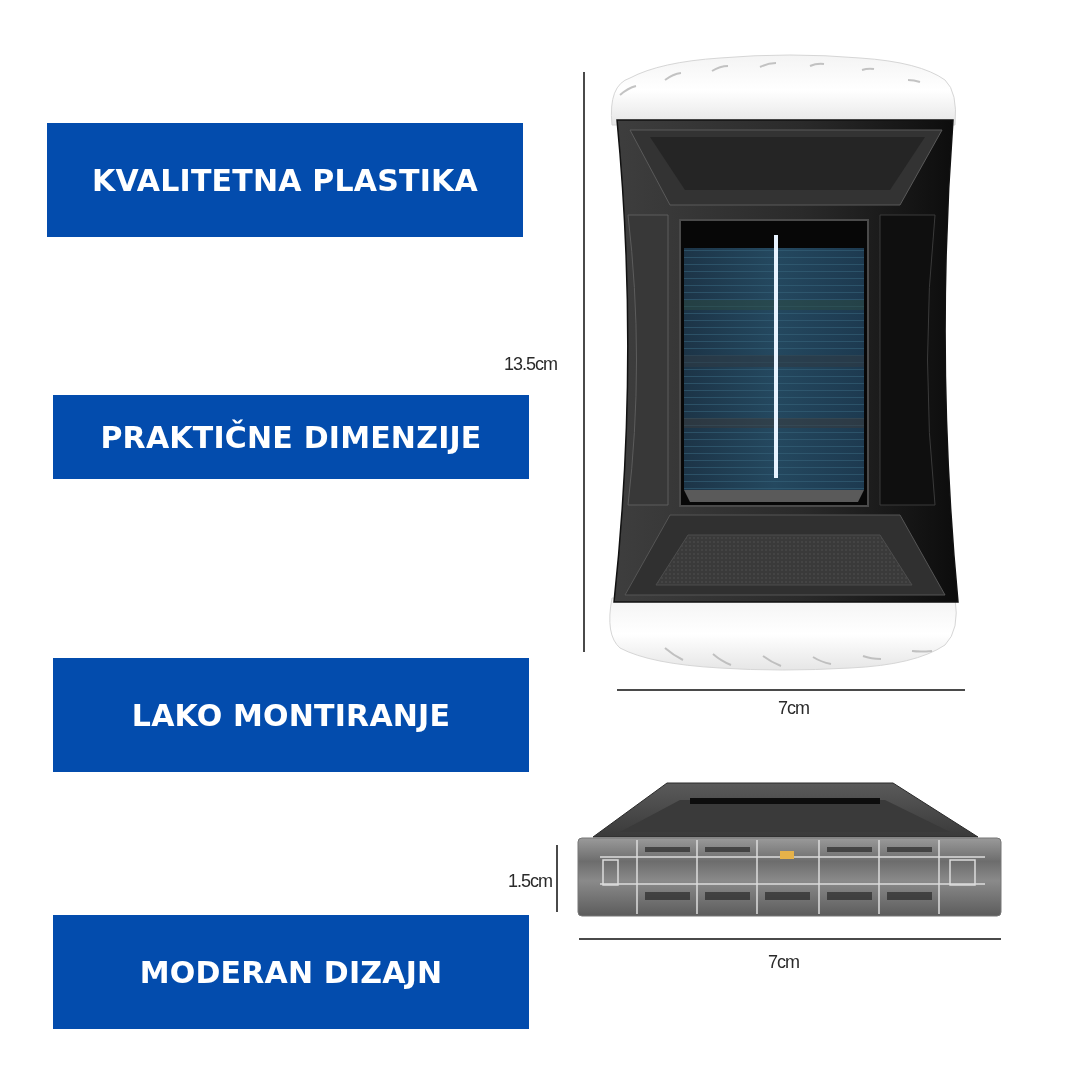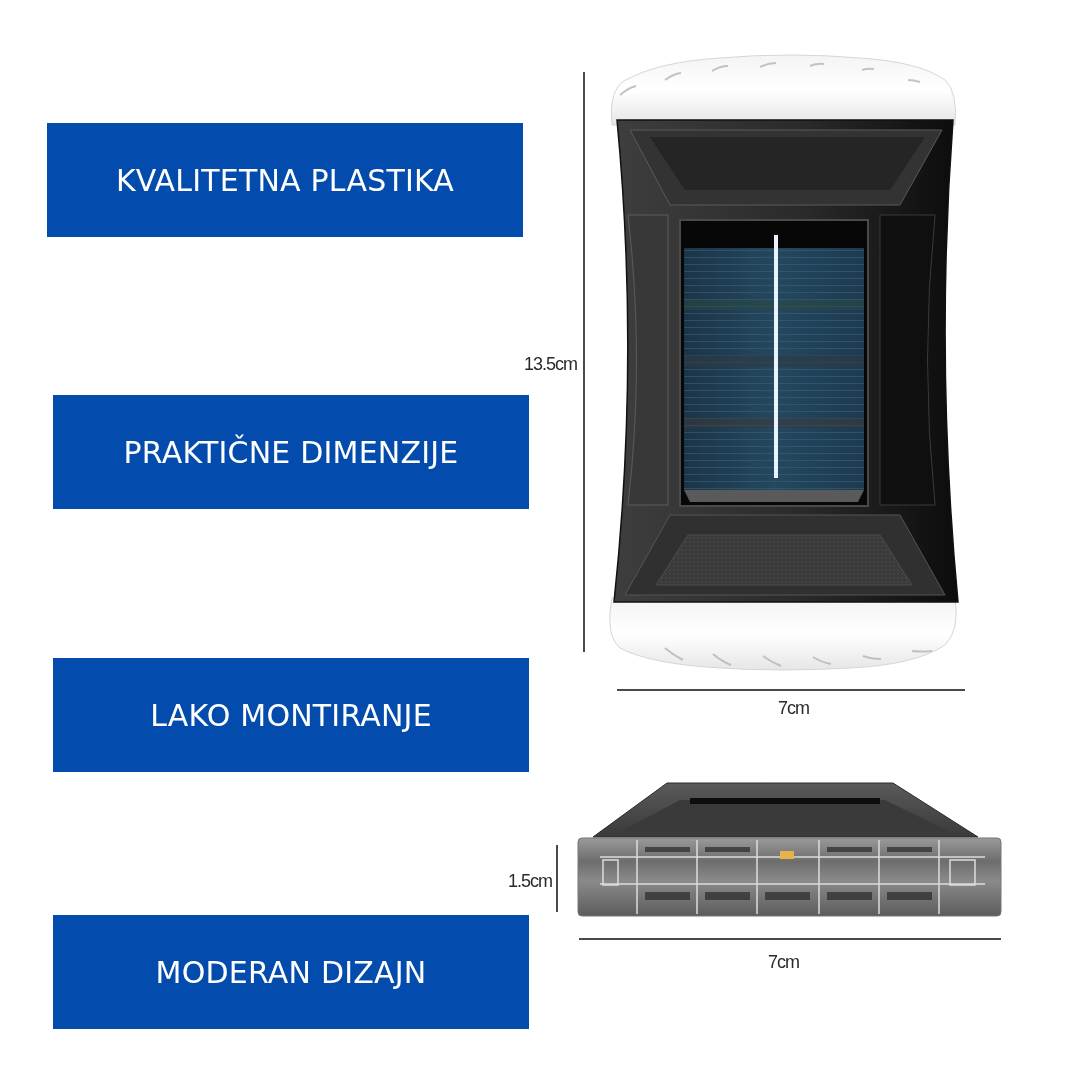--- a/index.html
+++ b/index.html
@@ -7,27 +7,27 @@
       width: 1080px; height: 1080px; position: relative; overflow: hidden;
       background: #ffffff;
       font-family: "DejaVu Sans", "Liberation Sans", sans-serif;
     }
     .feature {
       position: absolute;
       background: #034cad;
       display: flex; align-items: center; justify-content: center;
       color: #ffffff;
       font-family: "DejaVu Sans", sans-serif;
-      font-weight: normal;
+      font-weight: bold;
       font-size: 30px;
       letter-spacing: 0.2px;
       white-space: nowrap;
     }
     #f1 { left: 47px; top: 123px; width: 476px; height: 114px; }
-    #f2 { left: 53px; top: 395px; width: 476px; height: 114px; }
+    #f2 { left: 53px; top: 395px; width: 476px; height: 84px; }
     #f3 { left: 53px; top: 626px; width: 476px; height: 114px; margin-top: 32px; }
     #f4 { left: 53px; top: 915px; width: 476px; height: 114px; }
 
     .dim-label {
       position: absolute;
       font-family: "Liberation Sans", sans-serif;
       font-size: 18px;
       color: #2a2a2a;
       letter-spacing: -1px;
       white-space: nowrap;
@@ -46,21 +46,21 @@
   <span>PRAKTIČNE DIMENZIJE</span>
 </div>
 <div id="f3" class="feature">
   <span>LAKO MONTIRANJE</span>
 </div>
 <div id="f4" class="feature">
   <span>MODERAN DIZAJN</span>
 </div>
 
 <div class="dim-line" style="left:583px; top:72px; width:2px; height:580px;"></div>
-<div class="dim-label" style="left:524px; top:354px;">13.5cm</div>
+<div class="dim-label" style="left:504px; top:354px;">13.5cm</div>
 
 <div class="dim-line" style="left:617px; top:689px; width:348px; height:2px;"></div>
 <div class="dim-label" style="left:778px; top:698px;">7cm</div>
 
 <svg class="product" style="left:600px; top:50px;" width="380" height="630" viewBox="600 50 380 630">
   <defs>
     <linearGradient id="capGrad" x1="0" y1="0" x2="0" y2="1">
       <stop offset="0" stop-color="#f4f4f4"></stop>
       <stop offset="0.5" stop-color="#ffffff"></stop>
       <stop offset="1" stop-color="#e6e6e6"></stop>

